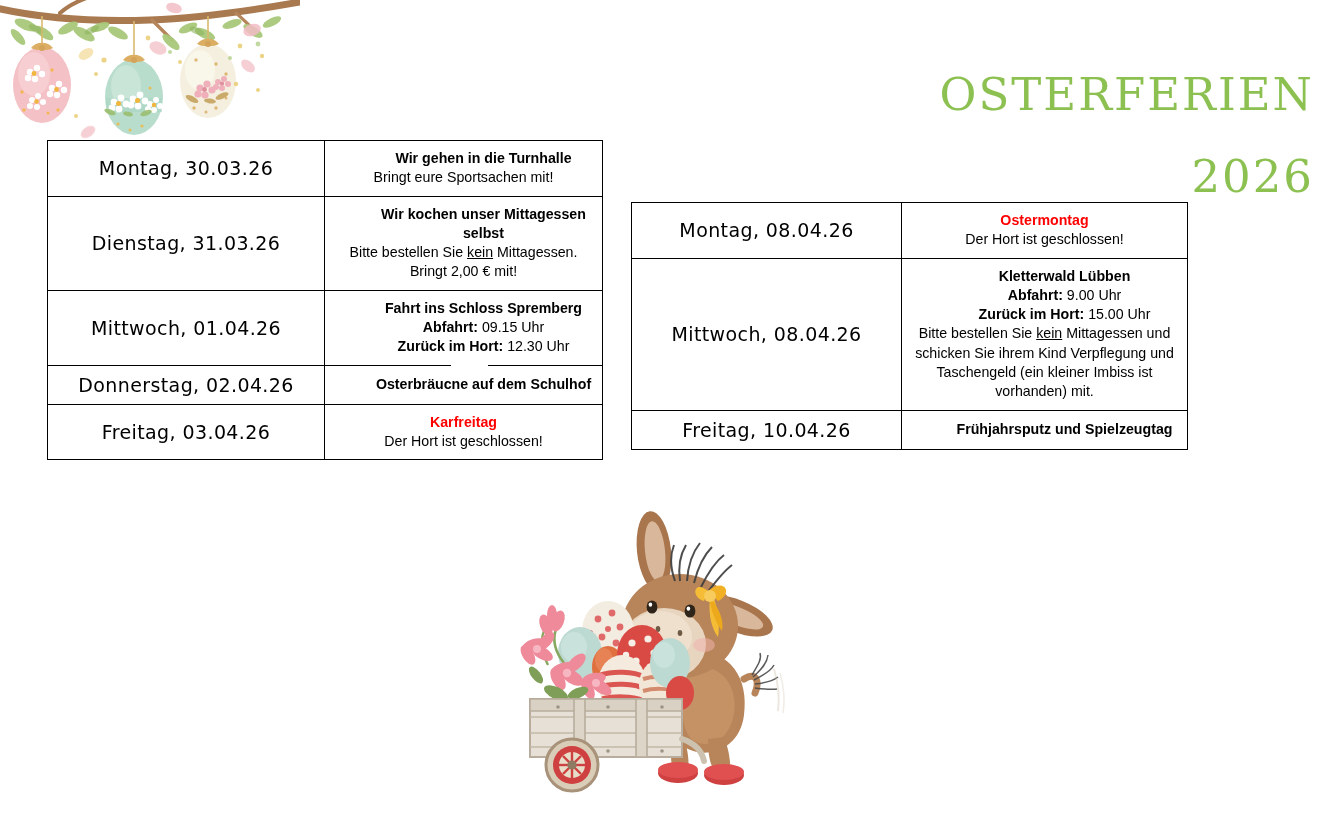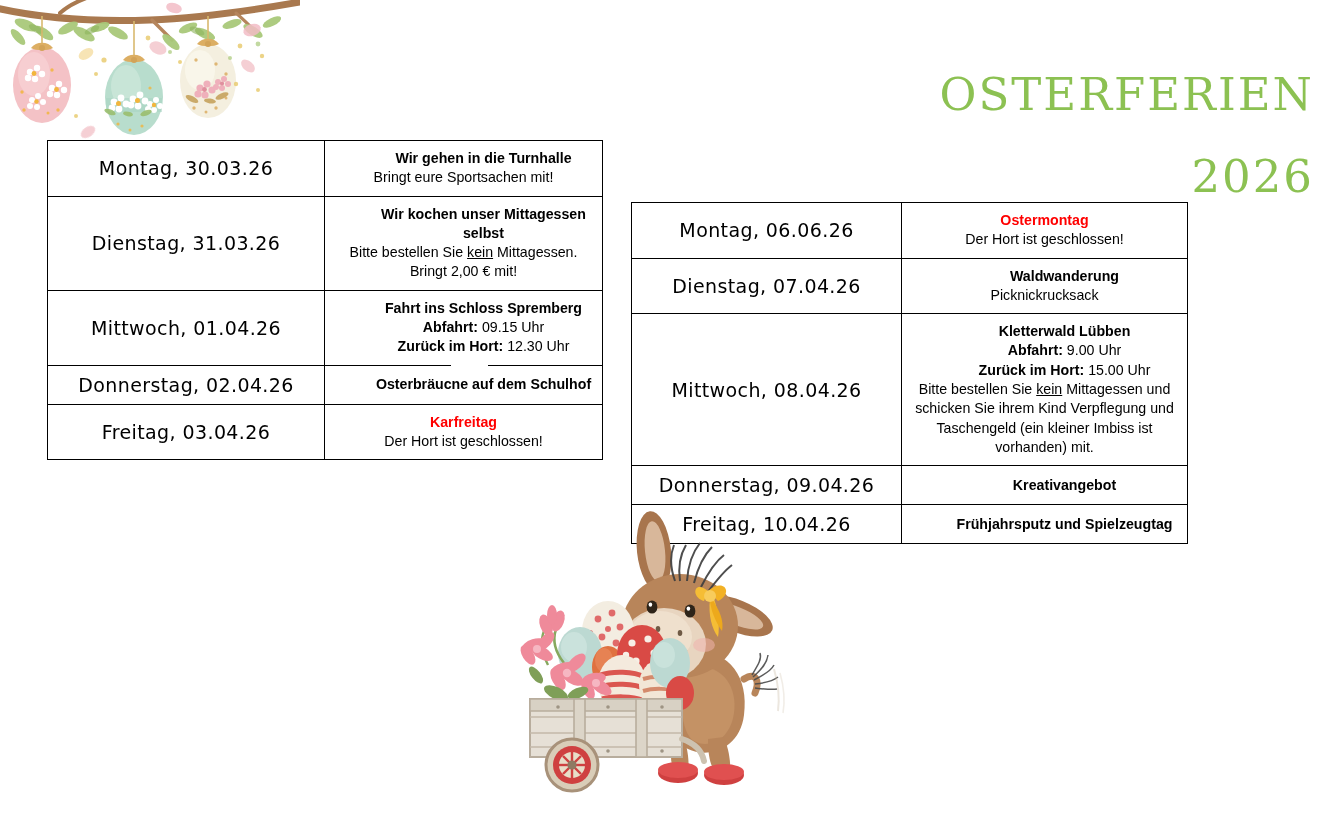--- a/index.html
+++ b/index.html
@@ -339,49 +339,36 @@
 </table>
 <div id="redaction-patch"></div>
 
 <table class="schedule-table" id="table-right">
   <colgroup>
       <col class="c1">
       <col class="c2">
     </colgroup>
   <tbody>
     <tr style="height:44px">
-      <td class="date-cell">Montag, 06.06.26</td>
+      <td class="date-cell">Montag, 08.04.26</td>
       <td class="detail-cell">
         <span class="line red">Ostermontag</span>
         <span class="line">Der Hort ist geschlossen!</span>
-      </td>
-    </tr>
-    <tr style="height:44px">
-      <td class="date-cell">Dienstag, 07.04.26</td>
-      <td class="detail-cell">
-        <span class="line bold">Waldwanderung</span>
-        <span class="line">Picknickrucksack</span>
       </td>
     </tr>
     <tr style="height:135px">
       <td class="date-cell">Mittwoch, 08.04.26</td>
       <td class="detail-cell">
         <span class="line bold">Kletterwald Lübben</span>
         <span class="line"><span class="bold">Abfahrt:</span> 9.00 Uhr</span>
         <span class="line"><span class="bold">Zurück im Hort:</span> 15.00 Uhr</span>
         <span class="line">Bitte bestellen Sie <u>kein</u> Mittagessen und</span>
         <span class="line">schicken Sie ihrem Kind Verpflegung und</span>
         <span class="line">Taschengeld (ein kleiner Imbiss ist</span>
         <span class="line">vorhanden) mit.</span>
-      </td>
-    </tr>
-    <tr style="height:33px">
-      <td class="date-cell">Donnerstag, 09.04.26</td>
-      <td class="detail-cell">
-        <span class="line bold">Kreativangebot</span>
       </td>
     </tr>
     <tr style="height:33px">
       <td class="date-cell">Freitag, 10.04.26</td>
       <td class="detail-cell">
         <span class="line bold">Frühjahrsputz und Spielzeugtag</span>
       </td>
     </tr>
   </tbody>
 </table>

